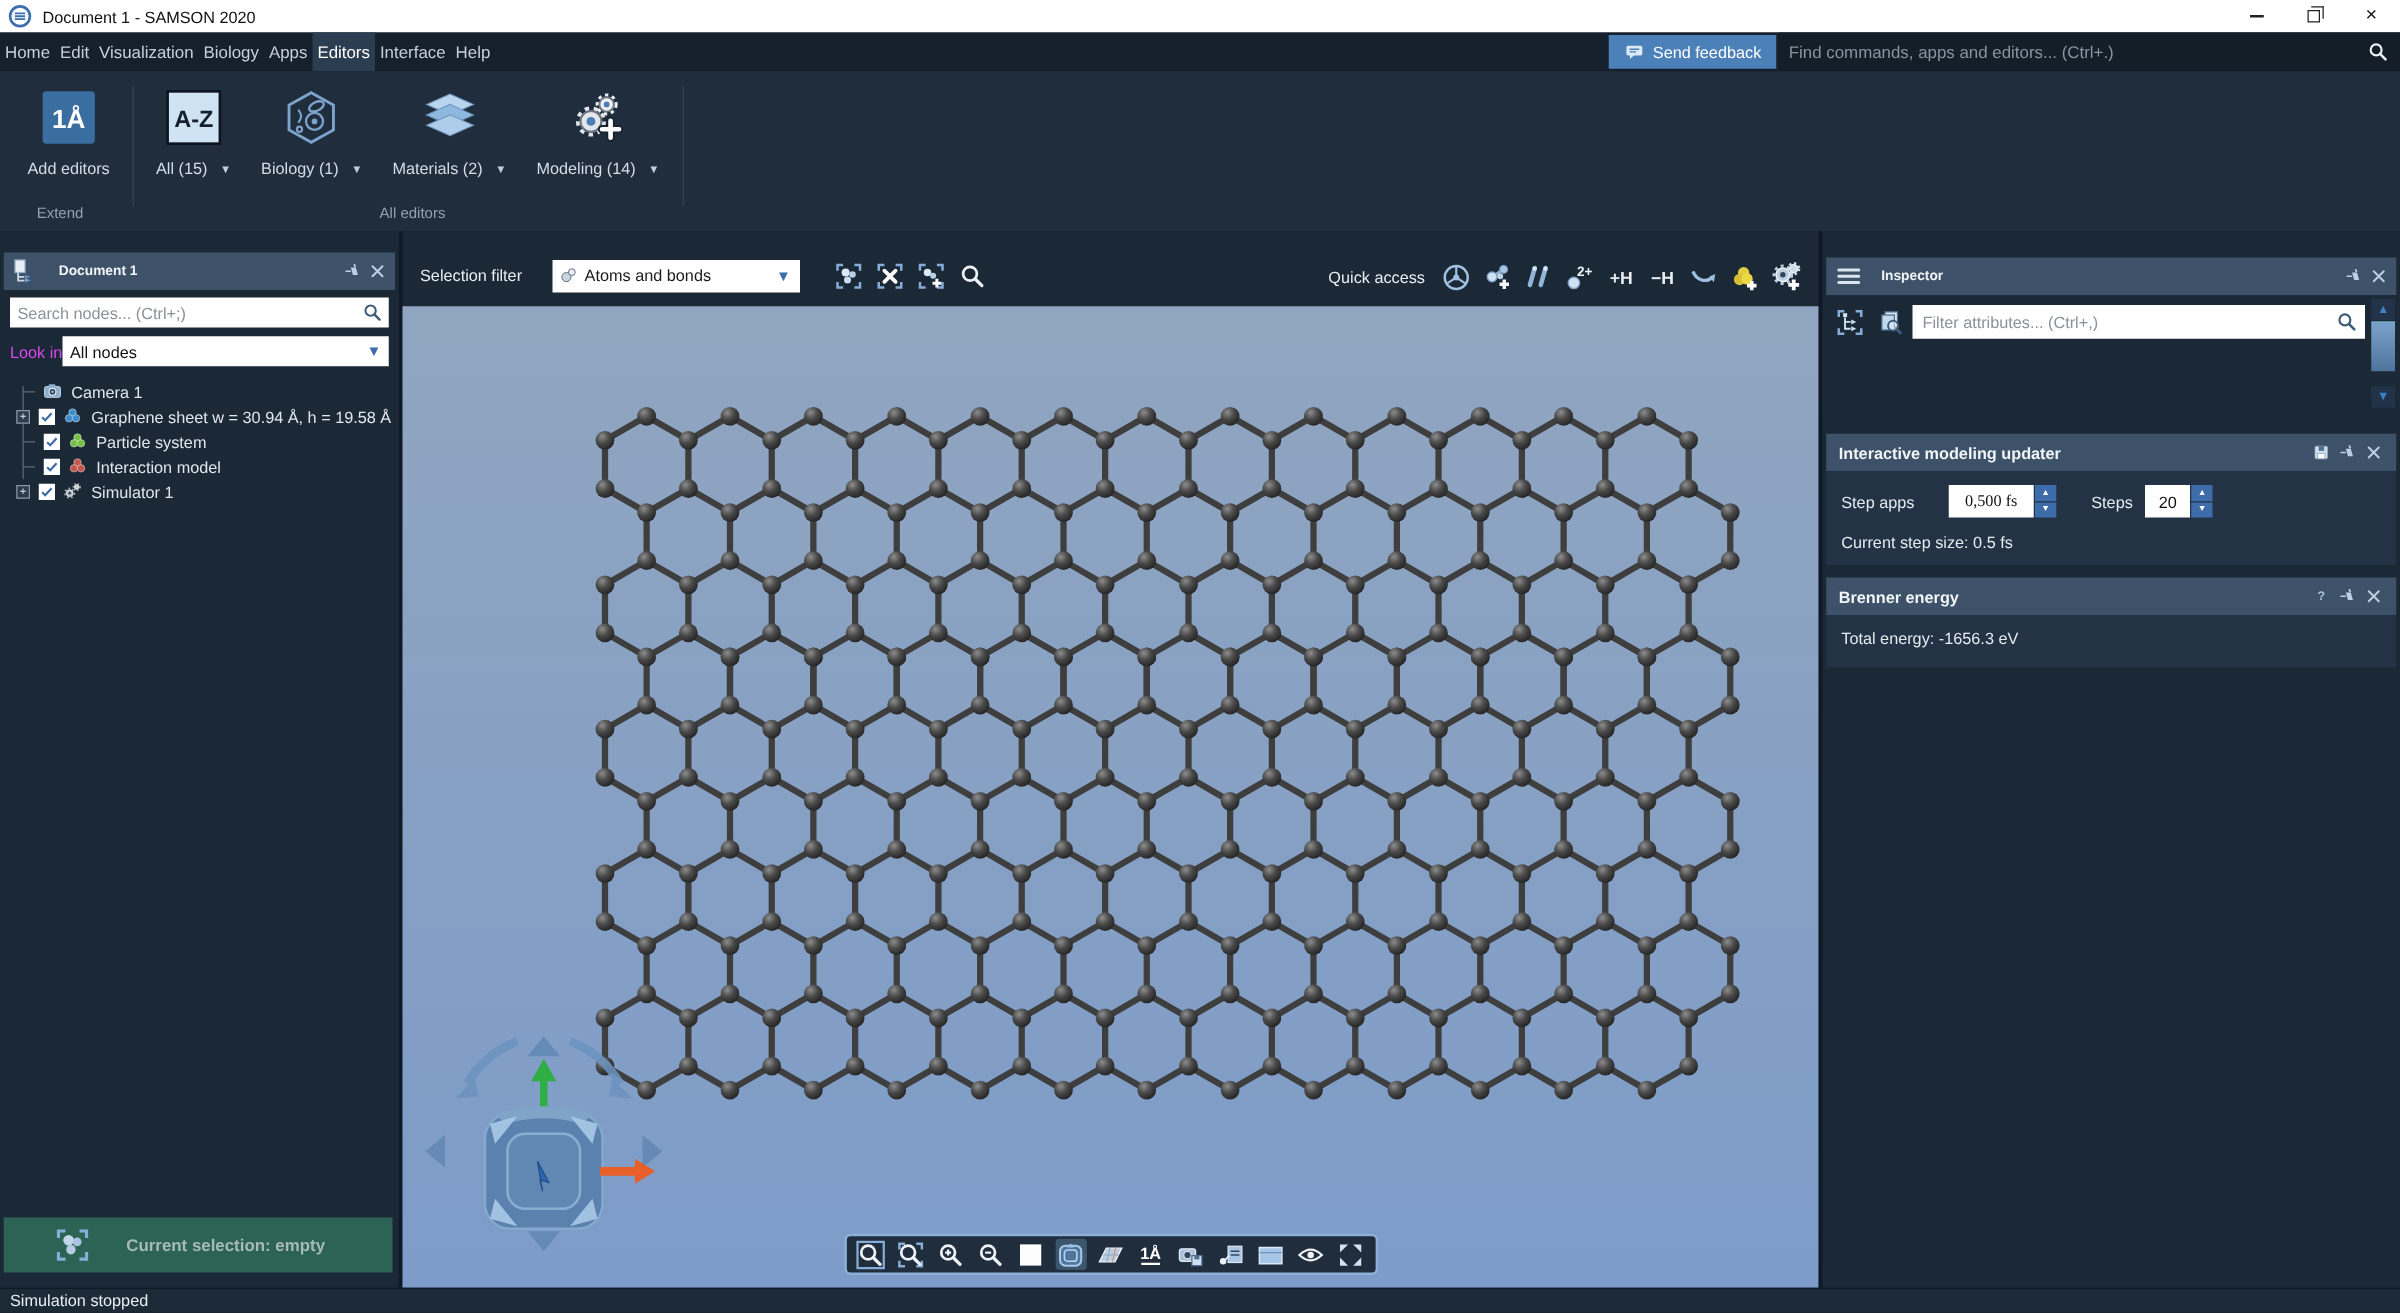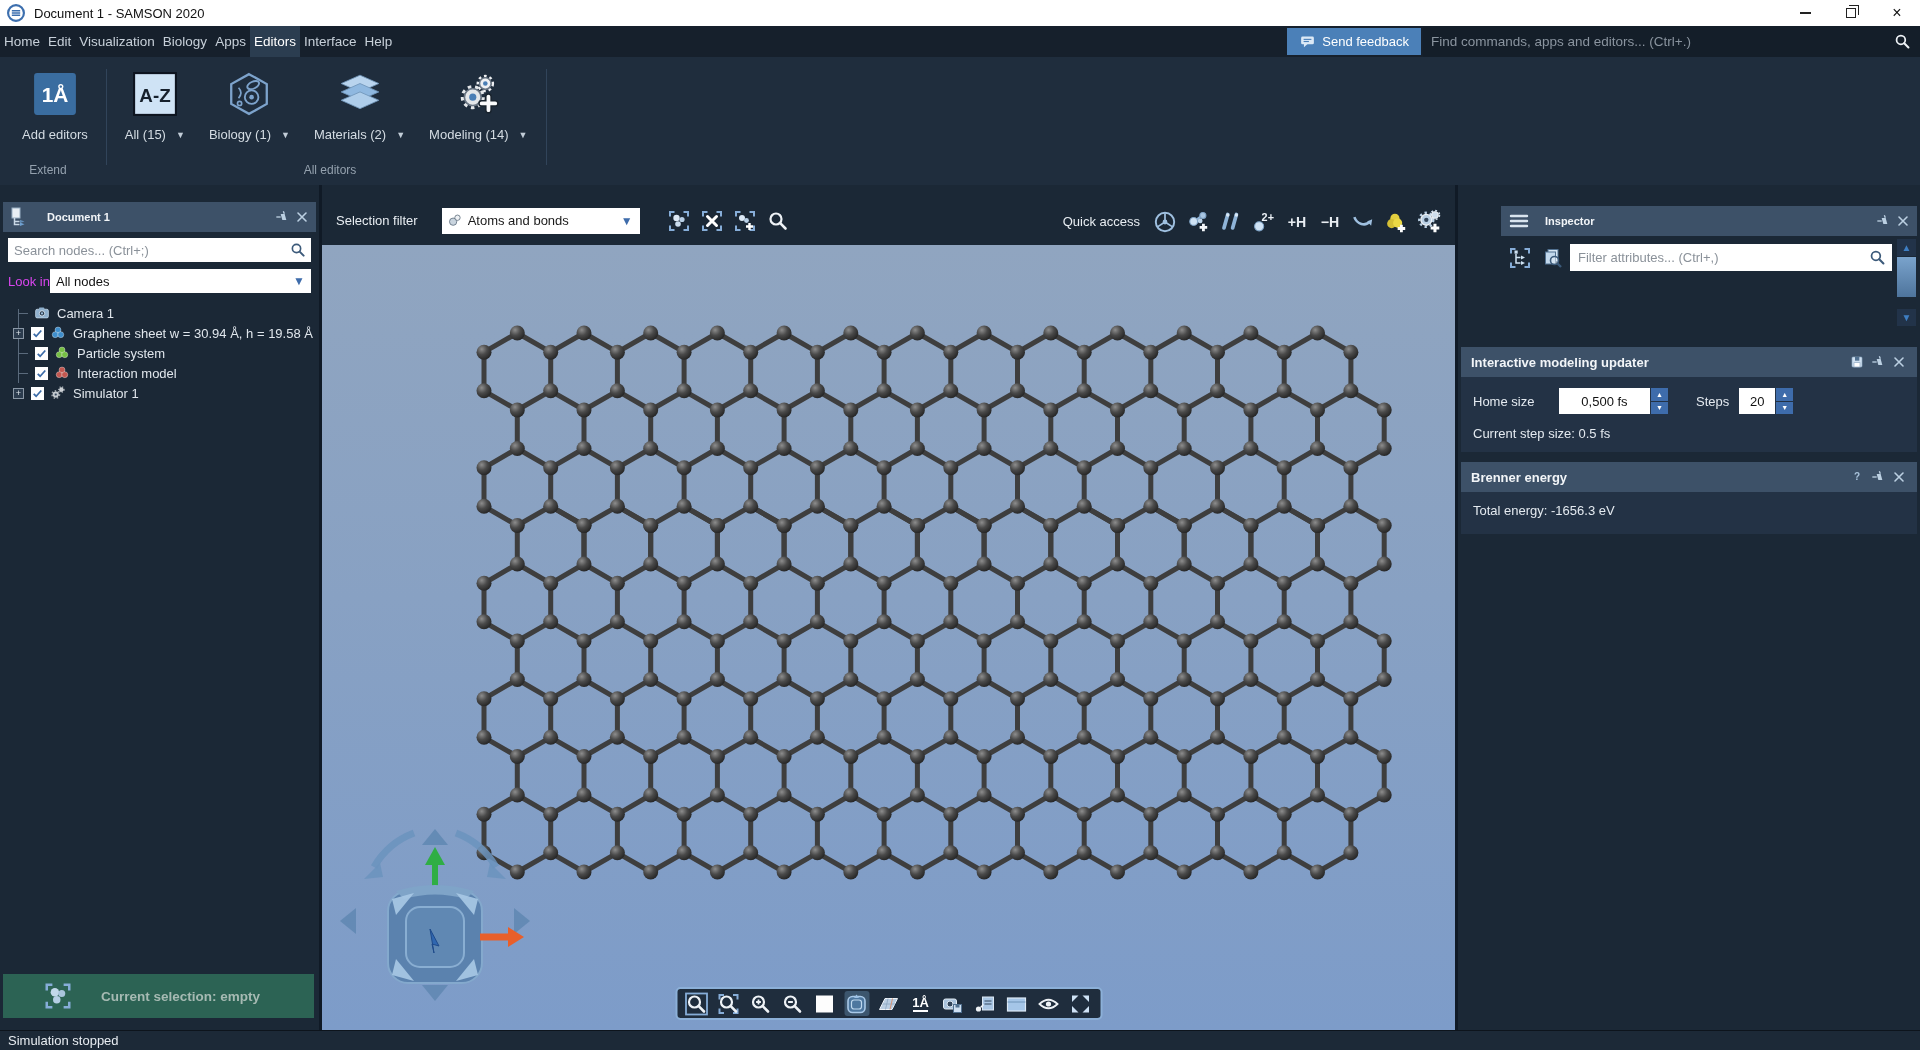--- a/index.html
+++ b/index.html
@@ -110,21 +110,21 @@
   #molecule { position:absolute; left:150px; top:76px; }
   #nav-cube { position:absolute; left:8px; top:558px; }
   .bottom-toolbar { position:absolute; left:50%; bottom:10px; transform:translateX(-50%);
     display:flex; align-items:center; gap:7px; background:#1f2d3d;
     border:2px solid #8cb0d8; border-radius:5px; padding:2px 7px; }
   .bottom-toolbar .icon-btn { width:25px; height:25px; }
   .bottom-toolbar .icon-btn.active { background:#3c566e; border-radius:3px; }
 
   
   .right-panel { width:465px; background:#1b2836; border-left:3px solid #101a26;
-    position:relative;padding-left:40px; }
+    position:relative; }
   .rp-toolbar { margin:8px 28px 0 8px; display:flex; align-items:center; gap:5px; }
   .rp-toolbar .icon-btn { width:27px; height:27px; }
   .rp-filter { flex:1; height:27px; background:#fff; display:flex; align-items:center;
     padding:0 5px 0 8px; }
   .rp-filter input { flex:1; border:none; outline:none; font-size:13px; color:#222;
     font-family:inherit; }
   .rp-filter input::placeholder { color:#8a9199; }
   .rp-filter svg { width:19px; height:19px; }
   .rp-scrollbar { position:absolute; right:4px; top:54px; width:19px; }
   .rp-scrollbar .sb-btn { height:17px; background:#223349; display:flex; align-items:center;
@@ -1468,23 +1468,23 @@
             </span>
           <span>
               <svg viewBox="0 0 24 24" width="100%" height="100%" font-family="Liberation Sans,DejaVu Sans,sans-serif">
                 <path d="M6 6L18 18M18 6L6 18" stroke="#bcd0e2" stroke-width="2.4" stroke-linecap="round"></path>
               </svg>
             </span>
         </div>
       </div>
       <div class="rp-sec-body">
         <div class="imu-row">
-          <span style="width:76px;">Home size</span>
+          <span style="width:76px;">Step apps</span>
           <div class="spin">
-            <span class="spin-val" style="width:91px;">0,500 fs</span>
+            <span class="spin-val" style="width:68px;font-family:Liberation Serif, serif;">0,500 fs</span>
             <div class="spin-btns">
               <div class="spin-btn">▲</div>
               <div class="spin-btn">▼</div>
             </div>
           </div>
           <span style="margin-left:28px;">Steps</span>
           <div class="spin">
             <span class="spin-val" style="width:36px;">20</span>
             <div class="spin-btns">
               <div class="spin-btn">▲</div>

